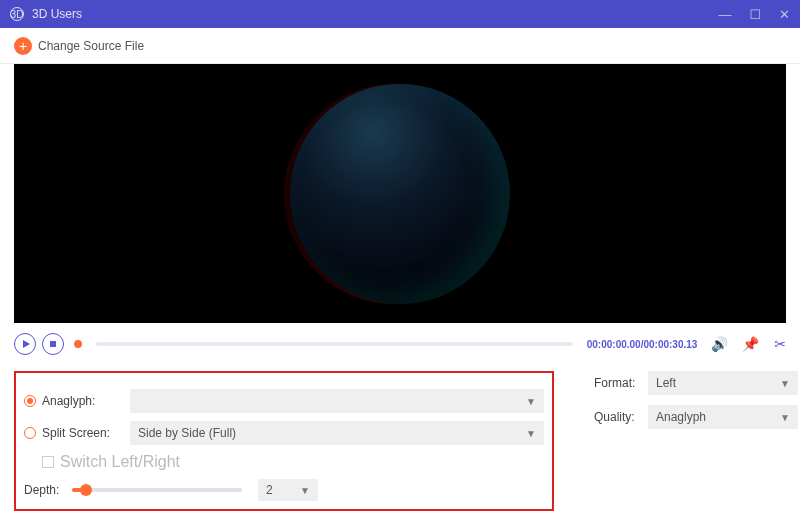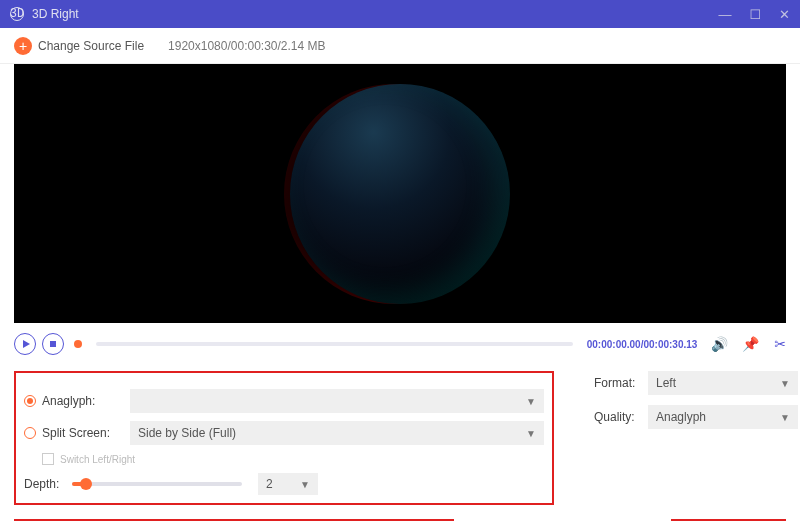--- a/index.html
+++ b/index.html
@@ -1,19 +1,19 @@
 <!DOCTYPE html>
 <html><head>
 <meta charset="utf-8">
 <style>
 * { margin: 0; padding: 0; box-sizing: border-box; font-family: -apple-system, "Segoe UI", Arial, sans-serif; }
 body { background: #fff; width: 800px; height: 521px; overflow: hidden; font-size: 12px; }
 
 .titlebar { height: 28px; background: #4a4cc7; display: flex; align-items: center; padding: 0 10px; color: #e0e0f0; }
-.titlebar .logo { width: 14px; height: 14px; border: 1.5px solid #e0e0f0; border-radius: 50%; display: flex; align-items: center; justify-content: center; font-size: 12px; margin-right: 8px; font-family: Liberation Mono, monospace; }
+.titlebar .logo { width: 14px; height: 14px; border: 1.5px solid #e0e0f0; border-radius: 50%; display: flex; align-items: center; justify-content: center; font-size: 10px; margin-right: 8px; }
 .titlebar .title { font-size: 12px; }
 .titlebar .wincontrols { margin-left: auto; display: flex; gap: 18px; }
 .titlebar .wincontrols span { cursor: pointer; font-size: 13px; color: #c0c0e0; }
 
 .toolbar { height: 36px; background: #fff; display: flex; align-items: center; padding: 0 14px; font-size: 12px; color: #555; border-bottom: 1px solid #eee; }
 .toolbar .plus { width: 18px; height: 18px; background: #ff6b35; border-radius: 50%; color: #fff; display: flex; align-items: center; justify-content: center; font-size: 14px; margin-right: 6px; cursor: pointer; }
 .toolbar .change { cursor: pointer; }
 .toolbar .path { margin-left: 46px; color: #777; }
 .toolbar .meta { margin-left: 24px; color: #777; }
 
@@ -34,21 +34,21 @@
 
 .controls { margin: 12px 14px 0; display:flex; gap: 40px; }
 .left { flex: 0 0 540px; border: 2px solid #e02020; padding: 16px 8px 8px; }
 .row { display:flex; align-items:center; margin-bottom: 8px; }
 .radio { width:12px; height:12px; border:1.5px solid #ff6b35; border-radius:50%; margin-right:6px; display:flex; align-items:center; justify-content:center; cursor:pointer; }
 .radio.on::after { content:""; width:6px; height:6px; background:#ff6b35; border-radius:50%; }
 .label { width: 88px; color:#444; font-size:12px; }
 .dropdown { flex:1; height:24px; background:#efefef; display:flex; align-items:center; padding:0 8px; color:#555; font-size:12px; cursor:pointer; position:relative; }
 .dropdown .caret { margin-left:auto; font-size:10px; color:#777; }
 .checkbox { width:12px; height:12px; border:1.5px solid #ccc; margin-right:6px; margin-left: 18px; }
-.swtext { color:#bbb; font-size:10px; }
+.swtext { color:#bbb; font-size:16px; }
 .depth-row { display:flex; align-items:center; }
 .depth-row .label { width: 48px; }
 .slider { position:relative; width: 170px; height: 4px; background:#e0e0e8; border-radius:2px; margin-right: 16px; }
 .slider .fill { position:absolute; left:0; top:0; height:4px; width:12px; background:#ff6b35; border-radius:2px; }
 .slider .thumb { position:absolute; left:8px; top:-4px; width:12px; height:12px; background:#ff6b35; border-radius:50%; cursor:pointer; }
 .depth-dd { width:60px; height:22px; background:#efefef; display:flex; align-items:center; padding:0 8px; color:#555; font-size:12px; cursor:pointer; }
 .depth-dd .caret { margin-left:auto; font-size:10px; color:#777; }
 
 .right { flex:1; }
 .right .row { margin-bottom: 10px; }
@@ -60,32 +60,31 @@
 .savegroup .path-dd { flex:1; height:24px; background:#efefef; display:flex; align-items:center; padding:0 8px; color:#555; font-size:11px; cursor:pointer; }
 .spacer { flex:1; }
 .genwrap { border: 2px solid #e02020; padding: 3px; }
 .genbtn { background:#5656d6; color:#fff; padding: 7px 18px; font-size:12px; cursor:pointer; border:none; }
 </style>
 </head>
 <body>
 
 <div class="titlebar">
   <div class="logo">3D</div>
-  <div class="title">3D Right</div>
+  <div class="title">3D Users</div>
   <div class="wincontrols">
     <span>—</span>
     <span>☐</span>
     <span>✕</span>
   </div>
 </div>
 
 <div class="toolbar">
   <div class="plus">+</div>
   <span class="change">Change Source File</span>
-  <span class="meta">1920x1080/00:00:30/2.14 MB</span>
 </div>
 
 <div class="preview">
   <div class="earth">
     <div class="red"></div>
     <div class="cyan"></div>
   </div>
 </div>
 
 <div class="transport">

